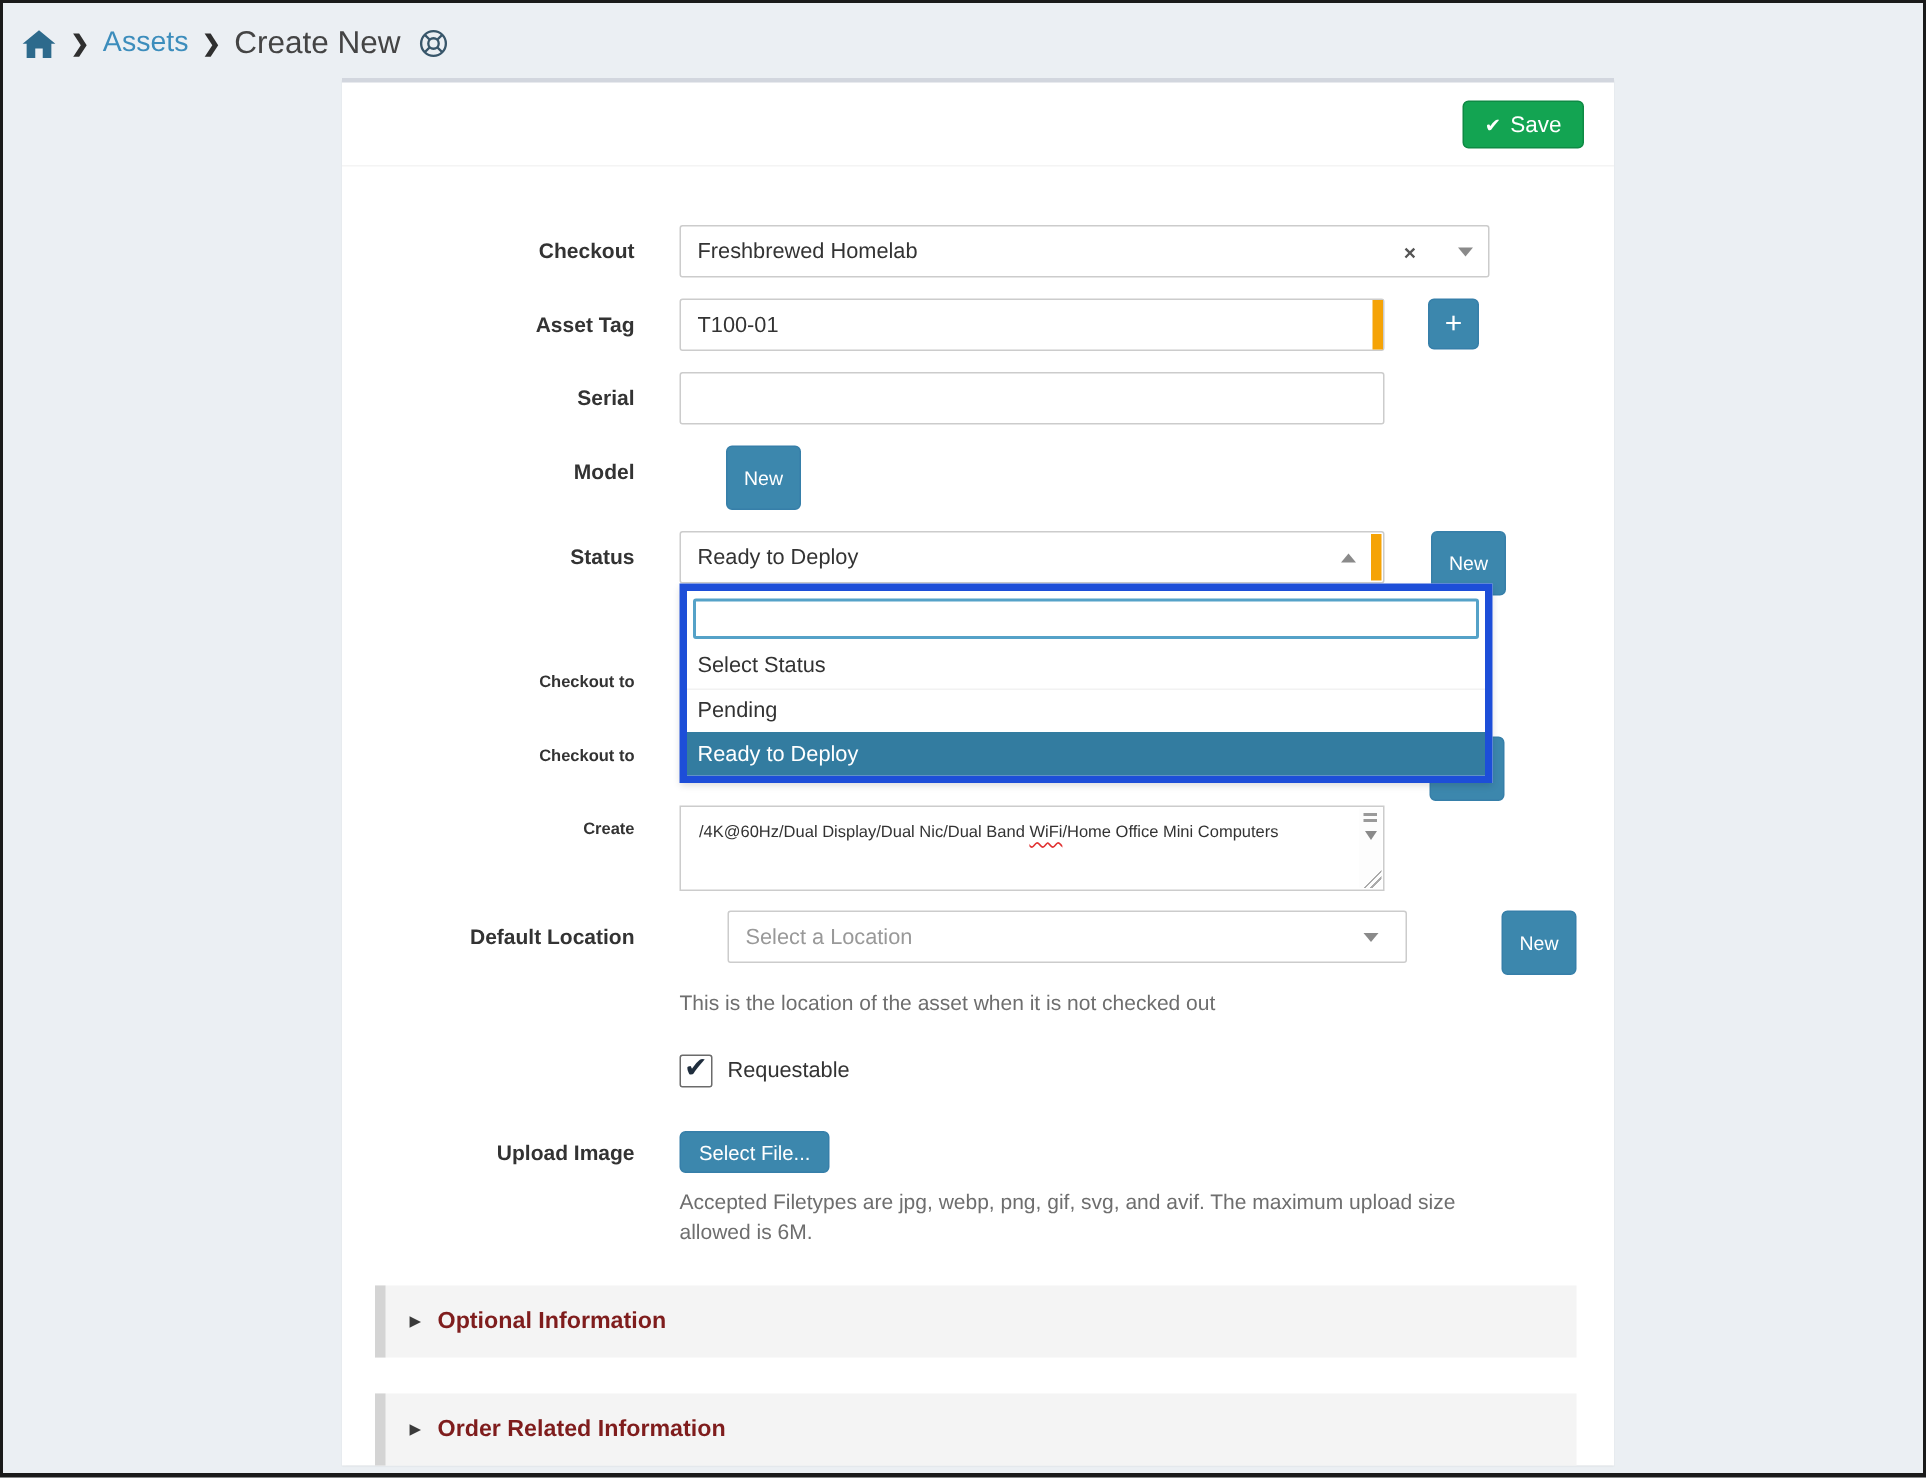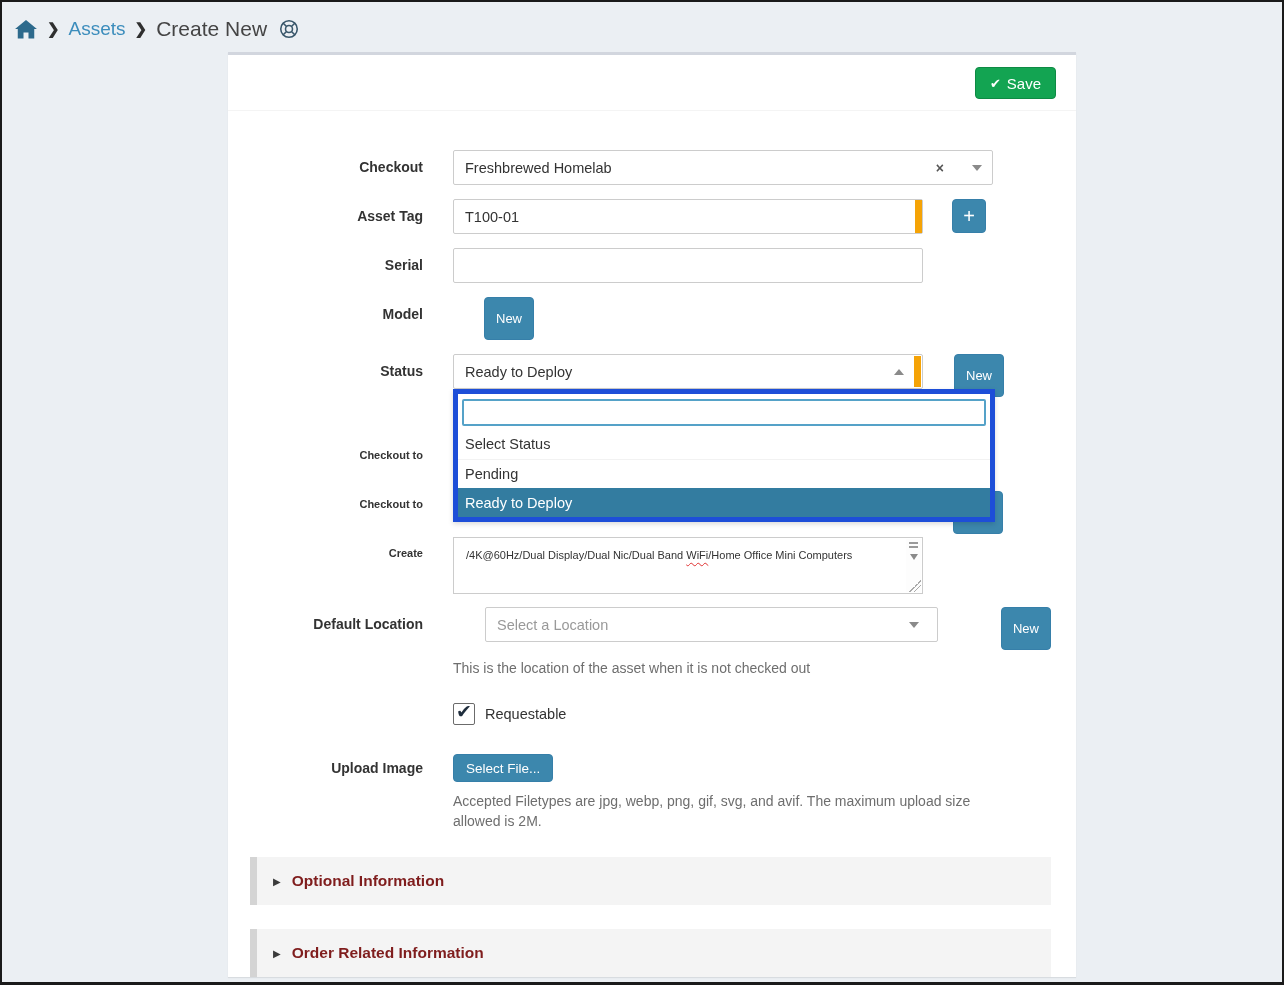--- a/index.html
+++ b/index.html
@@ -403,21 +403,21 @@
       <div class="checkbox">
         <span class="mark">✔</span>
       </div>
       <span class="rq-label">Requestable</span>
     </div>
 
     <div class="upload-row">
       <div class="flabel mid">Upload Image</div>
       <button class="btn-file">Select File...</button>
     </div>
-    <div class="upload-help">Accepted Filetypes are jpg, webp, png, gif, svg, and avif. The maximum upload size allowed is 2M.</div>
+    <div class="upload-help">Accepted Filetypes are jpg, webp, png, gif, svg, and avif. The maximum upload size allowed is 6M.</div>
 
     <div class="section-box">
       <span class="section-caret">▶</span>
       <span class="section-title">Optional Information</span>
     </div>
     <div class="section-box">
       <span class="section-caret">▶</span>
       <span class="section-title">Order Related Information</span>
     </div>
 

